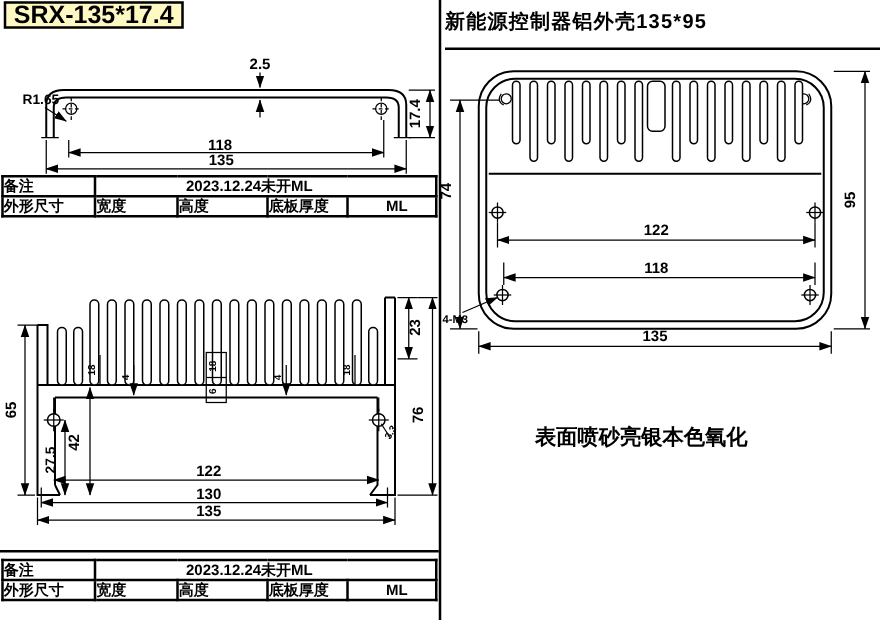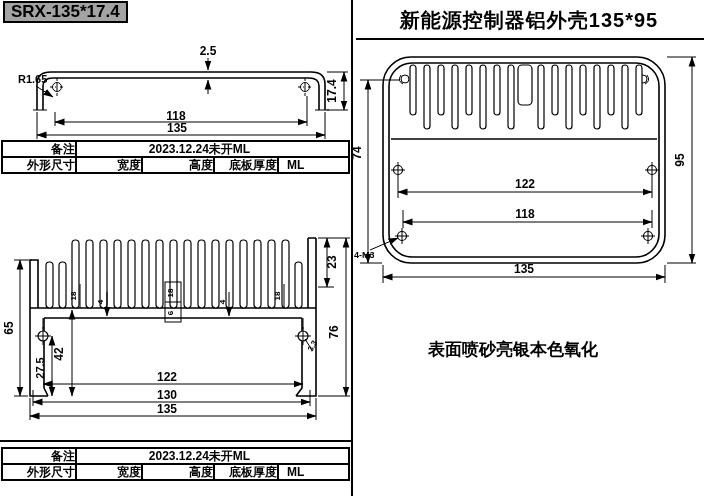--- a/index.html
+++ b/index.html
@@ -1,30 +1,30 @@
 <!DOCTYPE html>
 <html><head>
 <meta charset="utf-8">
 <style>
   html,body{margin:0;padding:0;}
   body{width:704px;height:496px;background:#ffffff;overflow:hidden;
        font-family:"Liberation Sans",sans-serif;color:#000;}
   #sheet{position:relative;width:704px;height:496px;background:#fff;}
   .abs{position:absolute;}
-  .titlebox{border:2px solid #000;background:#a3a3a3;padding:0 6px;
-            font-size:17px;font-weight:bold;line-height:18px;white-space:nowrap;}
+  .titlebox{border:2px solid #000;background:#fef9c3;padding:0 6px;
+            font-size:20px;font-weight:bold;line-height:18px;white-space:nowrap;}
   .vline{background:#000;}
   .hline{background:#000;}
   table.spec{border-collapse:collapse;table-layout:fixed;
              font-size:12px;font-weight:bold;}
-  table.spec td{border:2px solid #000;text-align:right;padding:0;
+  table.spec td{border:2px solid #000;text-align:left;padding:0;
                 height:14px;line-height:14px;overflow:hidden;white-space:nowrap;}
   table.spec td.rt{text-align:center;padding-right:26px;}
-  table.spec td.lf{text-align:left;padding-left:8px;}
-  .rtitle{font-size:20px;text-align:center;font-weight:bold;letter-spacing:1px;}
+  table.spec td.lf{text-align:center;padding-left:8px;}
+  .rtitle{font-size:16px;font-weight:bold;letter-spacing:1px;}
   .notes{font-size:17px;font-weight:bold;line-height:22.6px;white-space:pre;}
   svg{position:absolute;}
   svg .ln{stroke:#000;stroke-width:1.6;fill:none;}
   svg .th{stroke:#000;stroke-width:1;fill:none;}
   svg .dim{stroke:#000;stroke-width:1;fill:none;}
   svg text{font-family:"Liberation Sans",sans-serif;font-weight:bold;fill:#000;}
   svg .t12{font-size:12px;}
   svg .t11{font-size:11px;}
   svg .t8{font-size:8px;}
   svg .t9{font-size:9px;}

